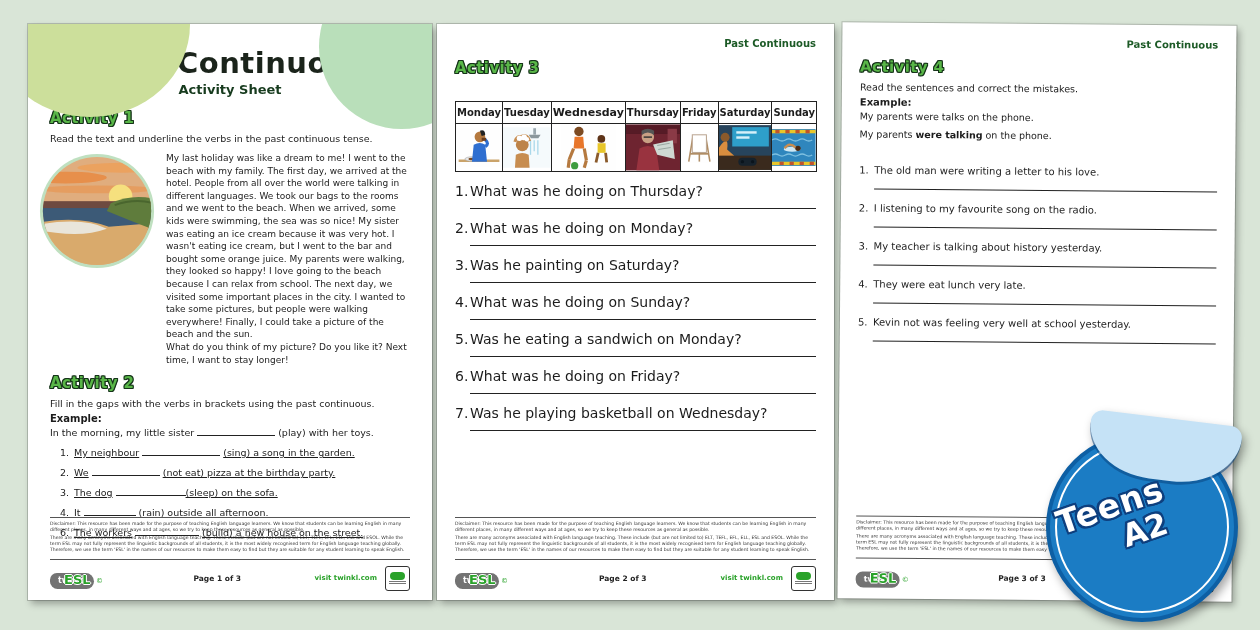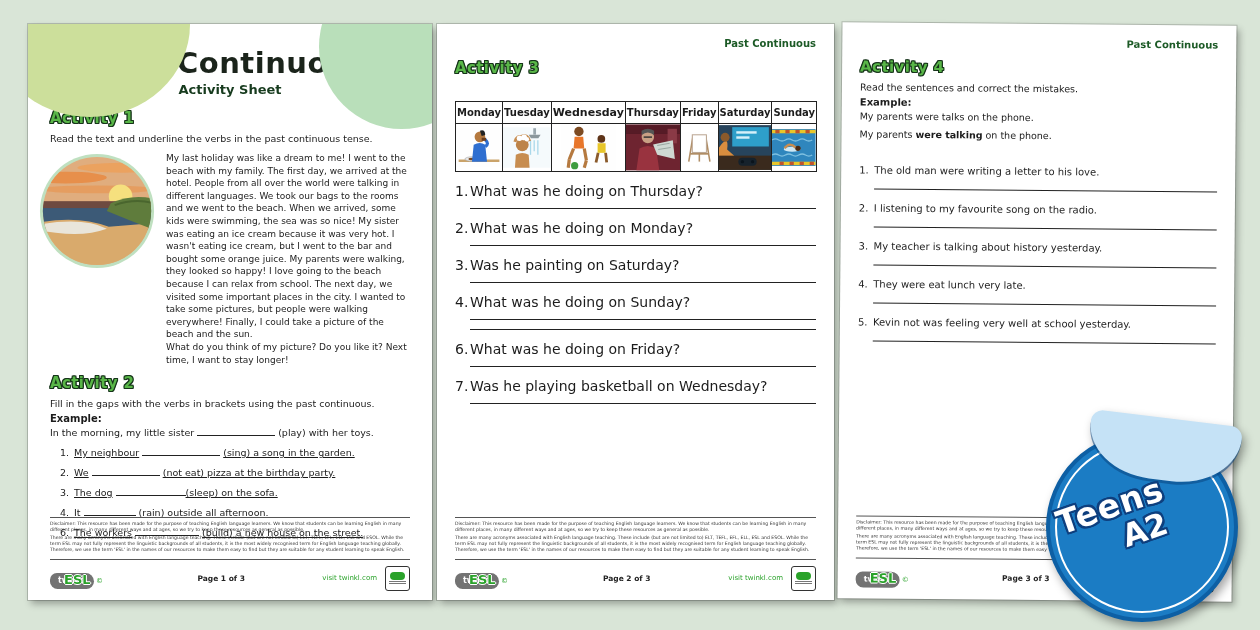--- a/index.html
+++ b/index.html
@@ -56,21 +56,21 @@
   .disclaimer p{margin:0 0 2px;font-size:4.6px;line-height:1.32;color:#333;}
   .footer-row{display:flex;align-items:center;justify-content:space-between;padding-top:4px;height:32px;}
   .tw-logo{position:relative;width:70px;}
   .tw-cloud{display:inline-block;background:#737373;color:#fff;font-size:8px;font-weight:700;
             padding:3px 8px 4px;border-radius:9px 11px 10px 10px;}
   .tw-esl{position:absolute;left:14px;top:4px;font-size:13px;font-weight:900;color:#2aa22a;
           text-shadow:-1px 0 0 #fff,1px 0 0 #fff,0 -1px 0 #fff,0 1px 0 #fff;}
   .tw-c{position:absolute;left:46px;top:9px;font-size:7px;color:#2aa22a;}
   .page-label{font-size:7.5px;font-weight:700;color:#222;}
   .footer-right{display:flex;align-items:center;gap:8px;}
-  .visit{font-size:7px;font-weight:400;color:#2aa22a;}
+  .visit{font-size:7px;font-weight:700;color:#2aa22a;}
   .stamp{width:25px;height:25px;border:1.2px solid #333;border-radius:3px;display:flex;flex-direction:column;
          align-items:center;justify-content:center;gap:1px;background:#fff;}
   .stamp .s-cloud{width:15px;height:8px;background:#2aa22a;border-radius:4px;}
   .stamp .s-line{width:17px;height:1px;background:#777;}
 
   
   .badge{position:absolute;right:2px;bottom:2px;width:222px;height:218px;
          filter:drop-shadow(3px 5px 5px rgba(0,0,0,.35));}
   .badge-circle{position:absolute;left:10px;top:22px;width:192px;height:190px;border-radius:50%;
                 background:#1b7cc4;border:4px solid #0d5fa4;}
@@ -301,20 +301,21 @@
       </table>
 
     <div class="q"><span class="num">1.</span><span>What was he doing on Thursday?</span></div>
     <div class="qline"></div>
     <div class="q"><span class="num">2.</span><span>What was he doing on Monday?</span></div>
     <div class="qline"></div>
     <div class="q"><span class="num">3.</span><span>Was he painting on Saturday?</span></div>
     <div class="qline"></div>
     <div class="q"><span class="num">4.</span><span>What was he doing on Sunday?</span></div>
     <div class="qline"></div>
+    <div class="q"><span class="num">5.</span><span>Was he eating a sandwich on Monday?</span></div>
     <div class="qline"></div>
     <div class="q"><span class="num">6.</span><span>What was he doing on Friday?</span></div>
     <div class="qline"></div>
     <div class="q"><span class="num">7.</span><span>Was he playing basketball on Wednesday?</span></div>
     <div class="qline"></div>
 
     <div class="bottom">
       <div class="disclaimer">
         <p>Disclaimer: This resource has been made for the purpose of teaching English language learners. We know that students can be learning English in many different places, in many different ways and at ages, so we try to keep these resources as general as possible.</p>
         <p>There are many acronyms associated with English language teaching. These include (but are not limited to) ELT, TEFL, EFL, ELL, ESL and ESOL. While the term ESL may not fully represent the linguistic backgrounds of all students, it is the most widely recognised term for English language teaching globally. Therefore, we use the term 'ESL' in the names of our resources to make them easy to find but they are suitable for any student learning to speak English.</p>

